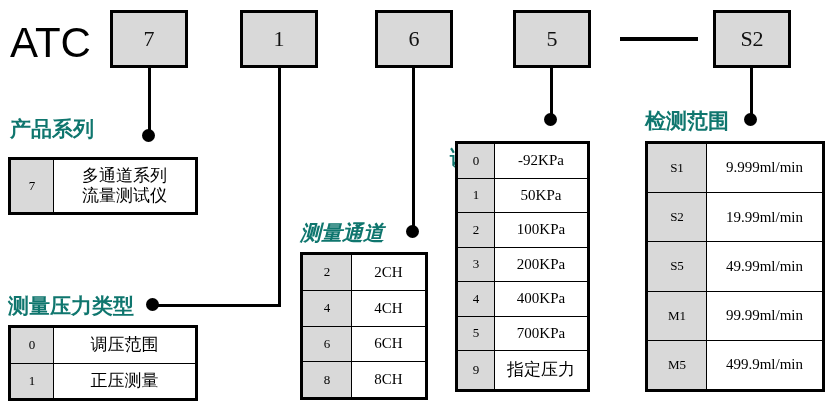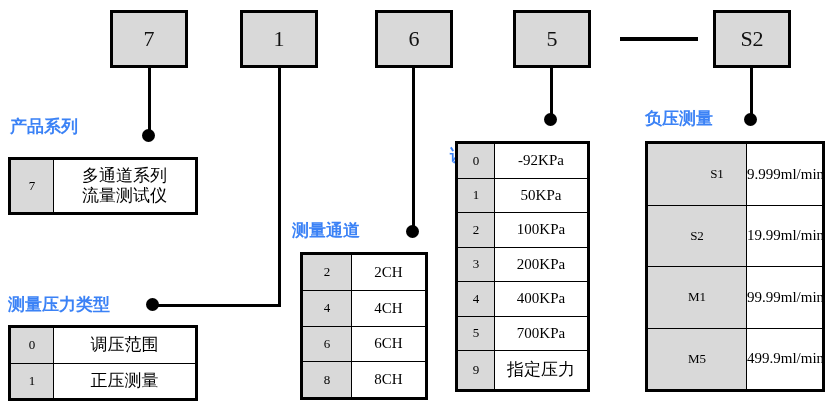--- a/index.html
+++ b/index.html
@@ -64,24 +64,24 @@
     height: 13px;
     background: #000000;
     border-radius: 50%;
   }
 
   
   .section-title {
     position: absolute;
     font-family: "Liberation Sans", "DejaVu Sans", sans-serif;
     font-weight: bold;
-    font-size: 17px;
+    font-size: 21px;
     line-height: 1;
     white-space: nowrap;
-    color: #3b82f6;
+    color: #0f766e;
   }
 
   
   .legend-table {
     position: absolute;
     box-sizing: border-box;
     border: 2px solid #000000;
     border-collapse: collapse;
   }
   .legend-table table {
@@ -112,20 +112,21 @@
     font-family: "DejaVu Sans", "Liberation Sans", sans-serif;
     font-size: 17px;
     margin-top: 17px;
   }
 </style>
 </head>
 <body>
 
 <div id="canvas">
 
+  <div class="code-prefix" style="left:10px; top:22px;">ATC</div>
 
   <div class="code-box" style="left:110px; top:10px; width:78px; height:58px;">7</div>
 
   <div class="code-box" style="left:240px; top:10px; width:78px; height:58px;">1</div>
 
   <div class="code-box" style="left:375px; top:10px; width:78px; height:58px;">6</div>
 
   <div class="code-box" style="left:513px; top:10px; width:78px; height:58px;">5</div>
 
   <div class="code-dash" style="left:620px; top:37px; width:78px;"></div>
@@ -155,38 +156,38 @@
       <tbody>
           <tr>
         <td class="key" style="width:42px;">7</td>
         <td class="val cjk">多通道系列
 流量测试仪</td>
       </tr>
     </tbody>
       </table>
   </div>
 
-  <div class="section-title" style="left:8px; top:296px;">测量压力类型</div>
+  <div class="section-title" style="left:8px; top:296px;font-family:Liberation Serif, serif;">测量压力类型</div>
 
   <div class="legend-table" style="left:8px; top:325px; width:190px; height:76px;">
     <table>
       <tbody>
           <tr>
         <td class="key" style="width:42px;">0</td>
         <td class="val cjk">调压范围</td>
       </tr>
       <tr>
         <td class="key">1</td>
         <td class="val cjk">正压测量</td>
       </tr>
     </tbody>
       </table>
   </div>
 
-  <div class="section-title" style="left:292px; top:222px;">测量通道</div>
+  <div class="section-title" style="left:300px; top:222px;font-style:italic;">测量通道</div>
 
   <div class="legend-table" style="left:300px; top:252px; width:128px; height:148px;">
     <table>
       <tbody>
           <tr>
         <td class="key" style="width:48px;">2</td>
         <td class="val">2CH</td>
       </tr>
       <tr>
         <td class="key">4</td>
@@ -234,34 +235,38 @@
         <td class="val">700KPa</td>
       </tr>
       <tr>
         <td class="key">9</td>
         <td class="val cjk">指定压力</td>
       </tr>
     </tbody>
       </table>
   </div>
 
-  <div class="section-title" style="left:645px; top:110px;">负压测量</div>
+  <div class="section-title" style="left:645px; top:110px;">检测范围</div>
 
   <div class="legend-table" style="left:645px; top:141px; width:180px; height:251px;">
     <table>
       <tbody>
           <tr>
-        <td class="key" style="width:58px;padding-left:40px;">S1</td>
+        <td class="key" style="width:58px;">S1</td>
         <td class="val">9.999ml/min</td>
       </tr>
       <tr>
         <td class="key">S2</td>
         <td class="val">19.99ml/min</td>
       </tr>
       <tr>
+        <td class="key">S5</td>
+        <td class="val">49.99ml/min</td>
+      </tr>
+      <tr>
         <td class="key">M1</td>
         <td class="val">99.99ml/min</td>
       </tr>
       <tr>
         <td class="key">M5</td>
         <td class="val">499.9ml/min</td>
       </tr>
     </tbody>
       </table>
   </div>

